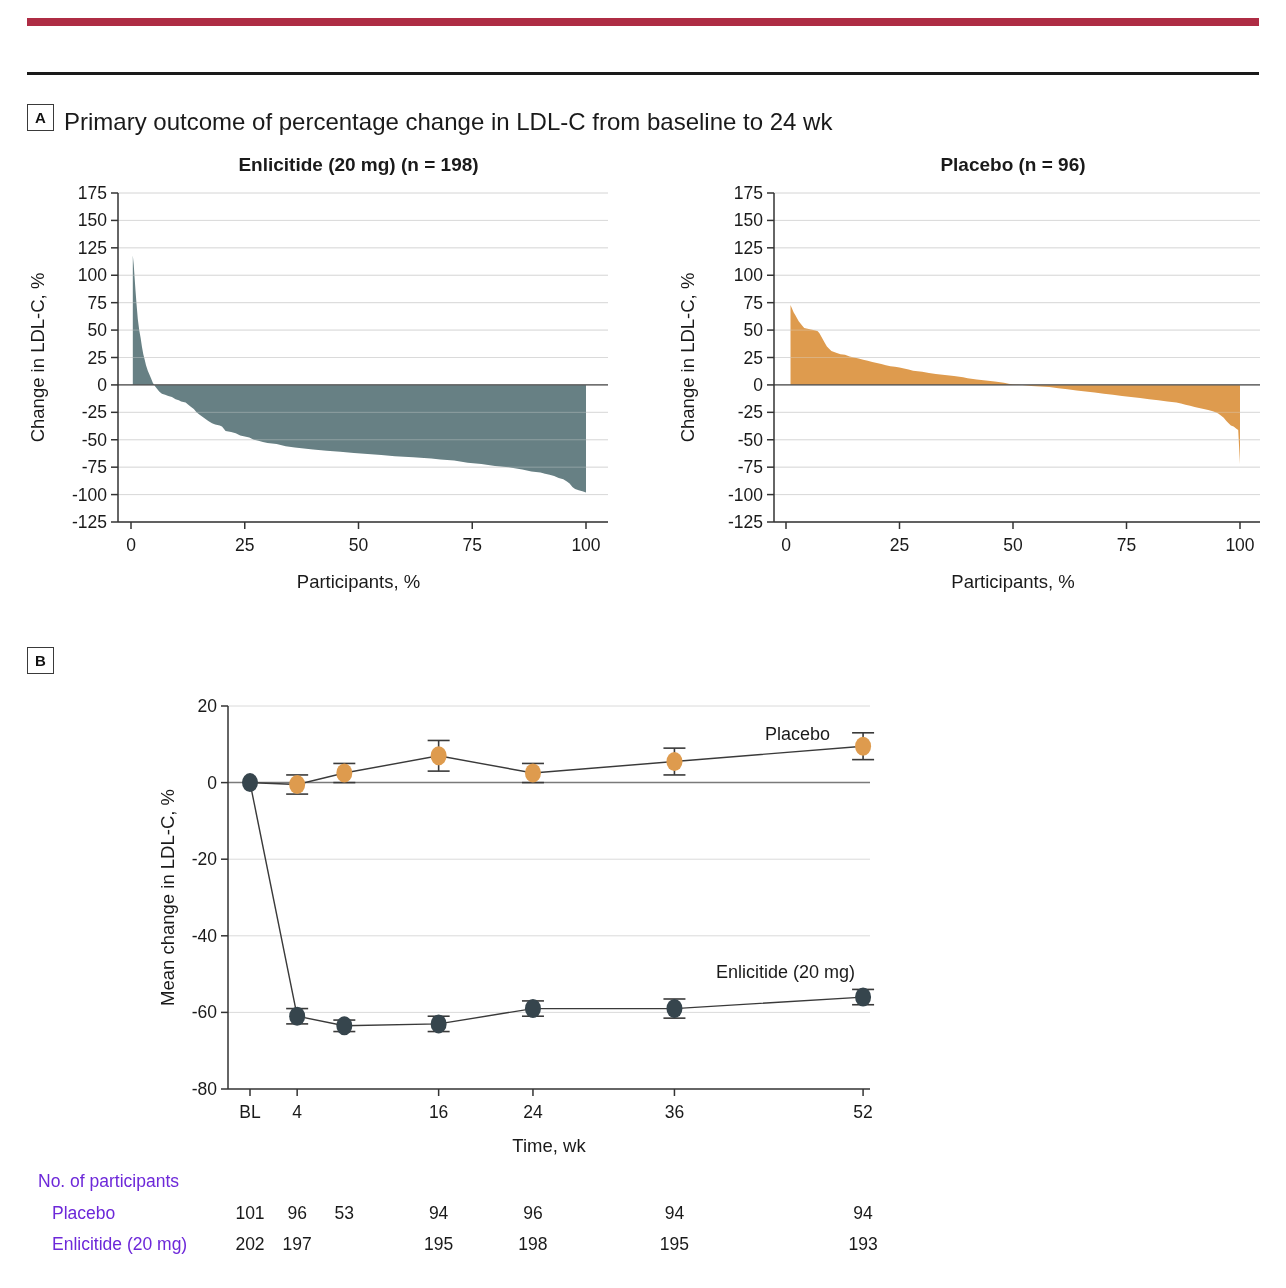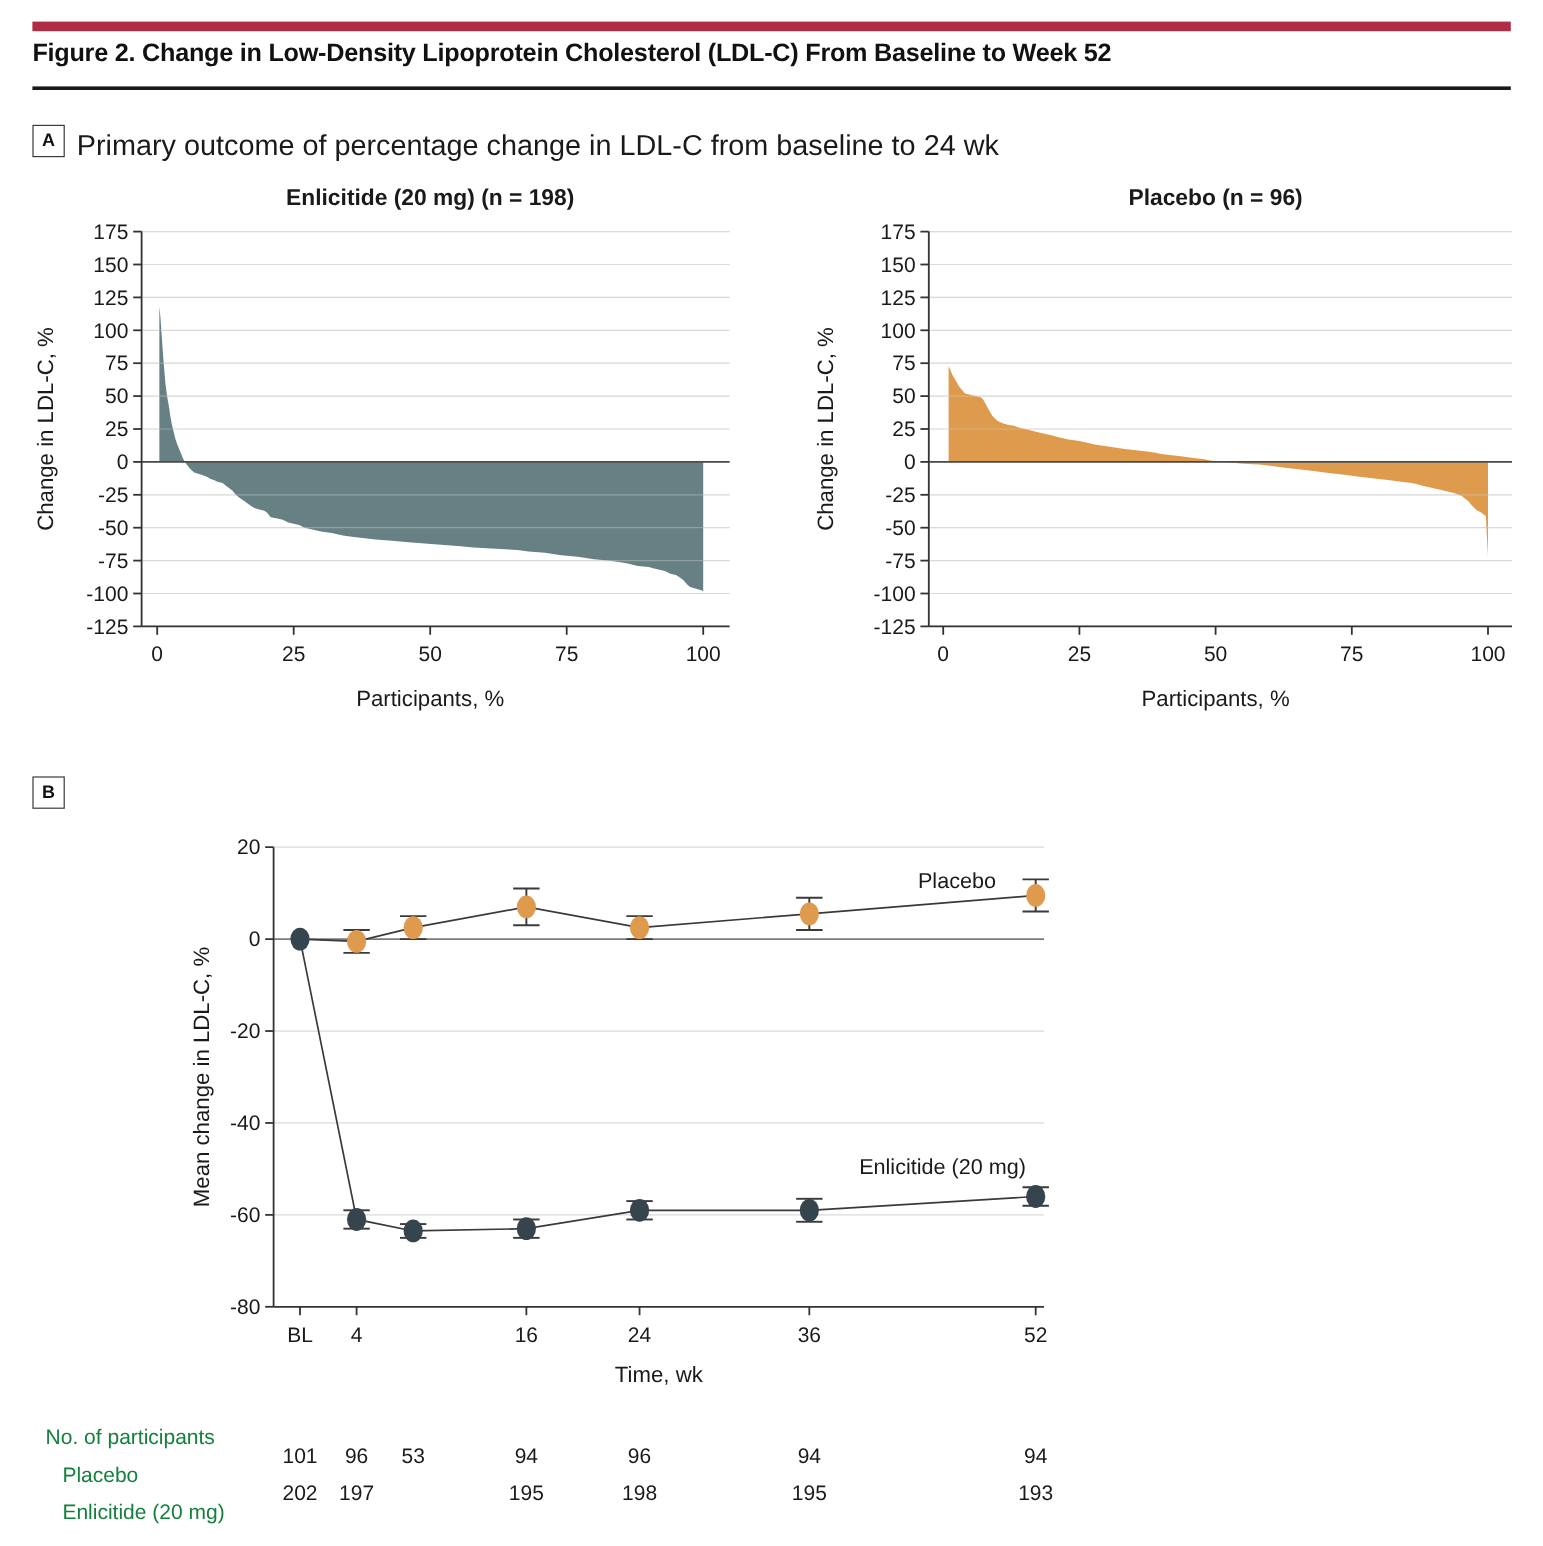--- a/index.html
+++ b/index.html
@@ -14,30 +14,29 @@
       display:flex;align-items:center;justify-content:center;
       font-weight:bold;font-size:15px;color:#111;box-sizing:border-box;}
   .panel-caption{font-size:24px;color:#1a1a1a;}
   #panelA-box{left:27px;top:104px;}
   #panelA-caption{left:64px;top:108px;}
   #panelB-box{left:27px;top:647px;}
   #panelB-caption{left:64px;top:651px;}
   #chartA1{left:30px;top:145px;}
   #chartA2{left:680px;top:145px;}
   #chartB{left:150px;top:690px;}
-  .table-label{font-size:17.5px;color:#15803d;white-space:nowrap;margin-top:16px;}
+  .table-label{font-size:17.5px;color:#6d28d9;white-space:nowrap;}
   .table-num{position:absolute;transform:translateX(-50%);font-size:17.5px;color:#1a1a1a;}
   svg text{font-family:"Liberation Sans", sans-serif;}
 </style>
 </head>
 <body>
 
 <div id="fig">
   <div id="accent-bar" class="abs" style="background: rgb(174, 44, 68);"></div>
-  <div id="fig-title" class="abs">Figure 2. Change in Low-Density Lipoprotein Cholesterol (LDL-C) From Baseline to Week 52</div>
   <div id="title-rule" class="abs"></div>
 
   <div id="panelA-box" class="abs panel-label-box">A</div>
   <div id="panelA-caption" class="abs panel-caption">Primary outcome of percentage change in LDL-C from baseline to 24 wk</div>
 
   <svg id="chartA1" class="abs" width="620" height="475" viewBox="0 0 620 475">
       <line x1="88" y1="48" x2="578" y2="48" stroke="#dadada" stroke-width="1"></line>
       <line x1="88" y1="75.41666666666667" x2="578" y2="75.41666666666667" stroke="#dadada" stroke-width="1"></line>
       <line x1="88" y1="102.83333333333334" x2="578" y2="102.83333333333334" stroke="#dadada" stroke-width="1"></line>
       <line x1="88" y1="130.25" x2="578" y2="130.25" stroke="#dadada" stroke-width="1"></line>

